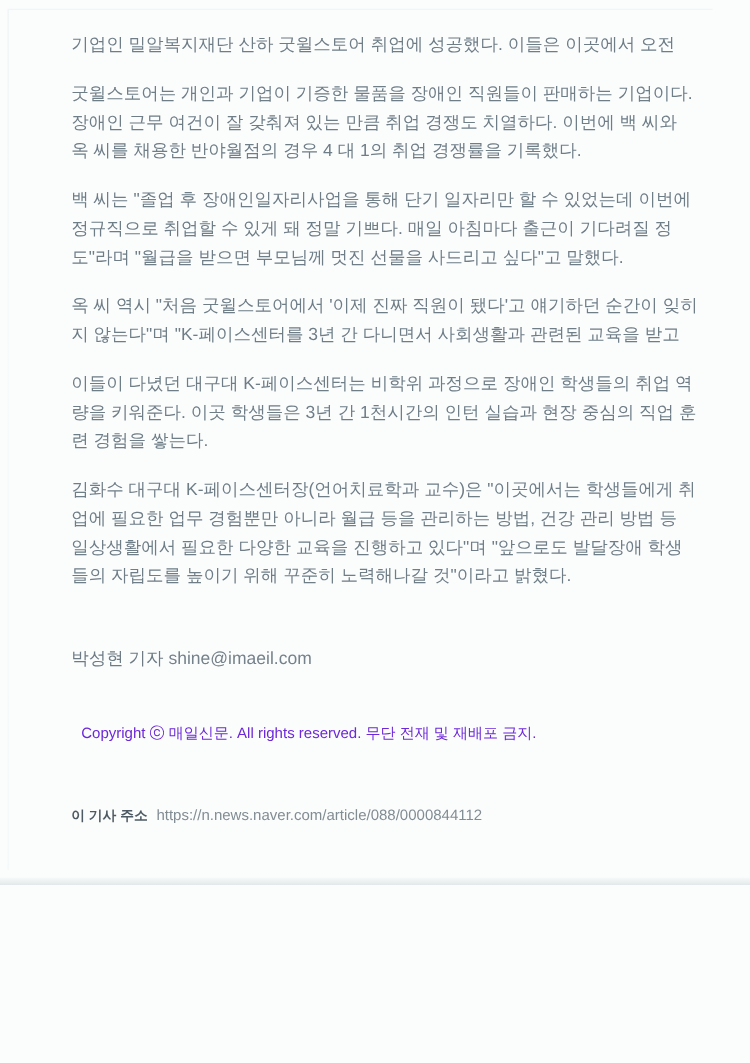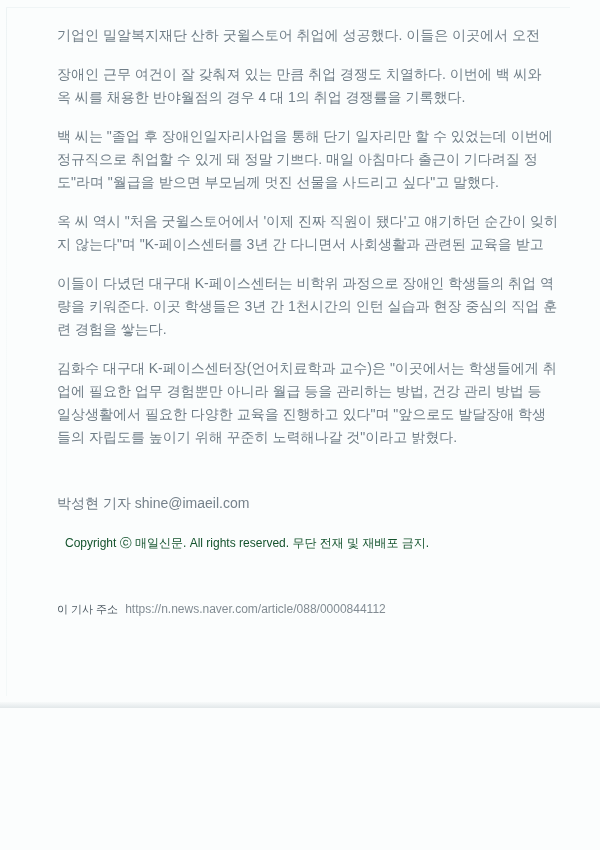--- a/index.html
+++ b/index.html
@@ -58,35 +58,35 @@
   .byline {
     margin-top: 43px;
     font-size: 14px;
     color: #6e7b85;
     white-space: nowrap;
   }
   .byline .email {
     color: #76828b;
   }
   .copyright {
-    margin-top: 20px;
+    margin-top: 40px;
     padding-left: 8px;
     font-size: 12px;
     line-height: 17px;
-    color: #14532d;
+    color: #6d28d9;
     white-space: nowrap;
   }
   .source-row {
     margin-top: 49px;
     font-size: 12px;
     line-height: 16px;
     white-space: nowrap;
   }
   .source-label {
-    font-weight: normal;
+    font-weight: bold;
     font-size: 11px;
     color: #4e5a63;
     margin-right: 7px;
   }
   .source-url {
     color: #828c93;
   }
 </style>
 </head>
 <body>
@@ -95,20 +95,21 @@
   <div class="scan-edge-top"></div>
   <div class="scan-edge-left"></div>
 
   <div class="content">
 
     <p class="para">
       <span class="line">기업인 밀알복지재단 산하 굿윌스토어 취업에 성공했다. 이들은 이곳에서 오전</span>
     </p>
 
     <p class="para">
+      <span class="line">굿윌스토어는 개인과 기업이 기증한 물품을 장애인 직원들이 판매하는 기업이다.</span>
       <span class="line">장애인 근무 여건이 잘 갖춰져 있는 만큼 취업 경쟁도 치열하다. 이번에 백 씨와</span>
       <span class="line">옥 씨를 채용한 반야월점의 경우 4 대 1의 취업 경쟁률을 기록했다.</span>
     </p>
 
     <p class="para">
       <span class="line">백 씨는 "졸업 후 장애인일자리사업을 통해 단기 일자리만 할 수 있었는데 이번에</span>
       <span class="line">정규직으로 취업할 수 있게 돼 정말 기쁘다. 매일 아침마다 출근이 기다려질 정</span>
       <span class="line">도"라며 "월급을 받으면 부모님께 멋진 선물을 사드리고 싶다"고 말했다.</span>
     </p>
 

